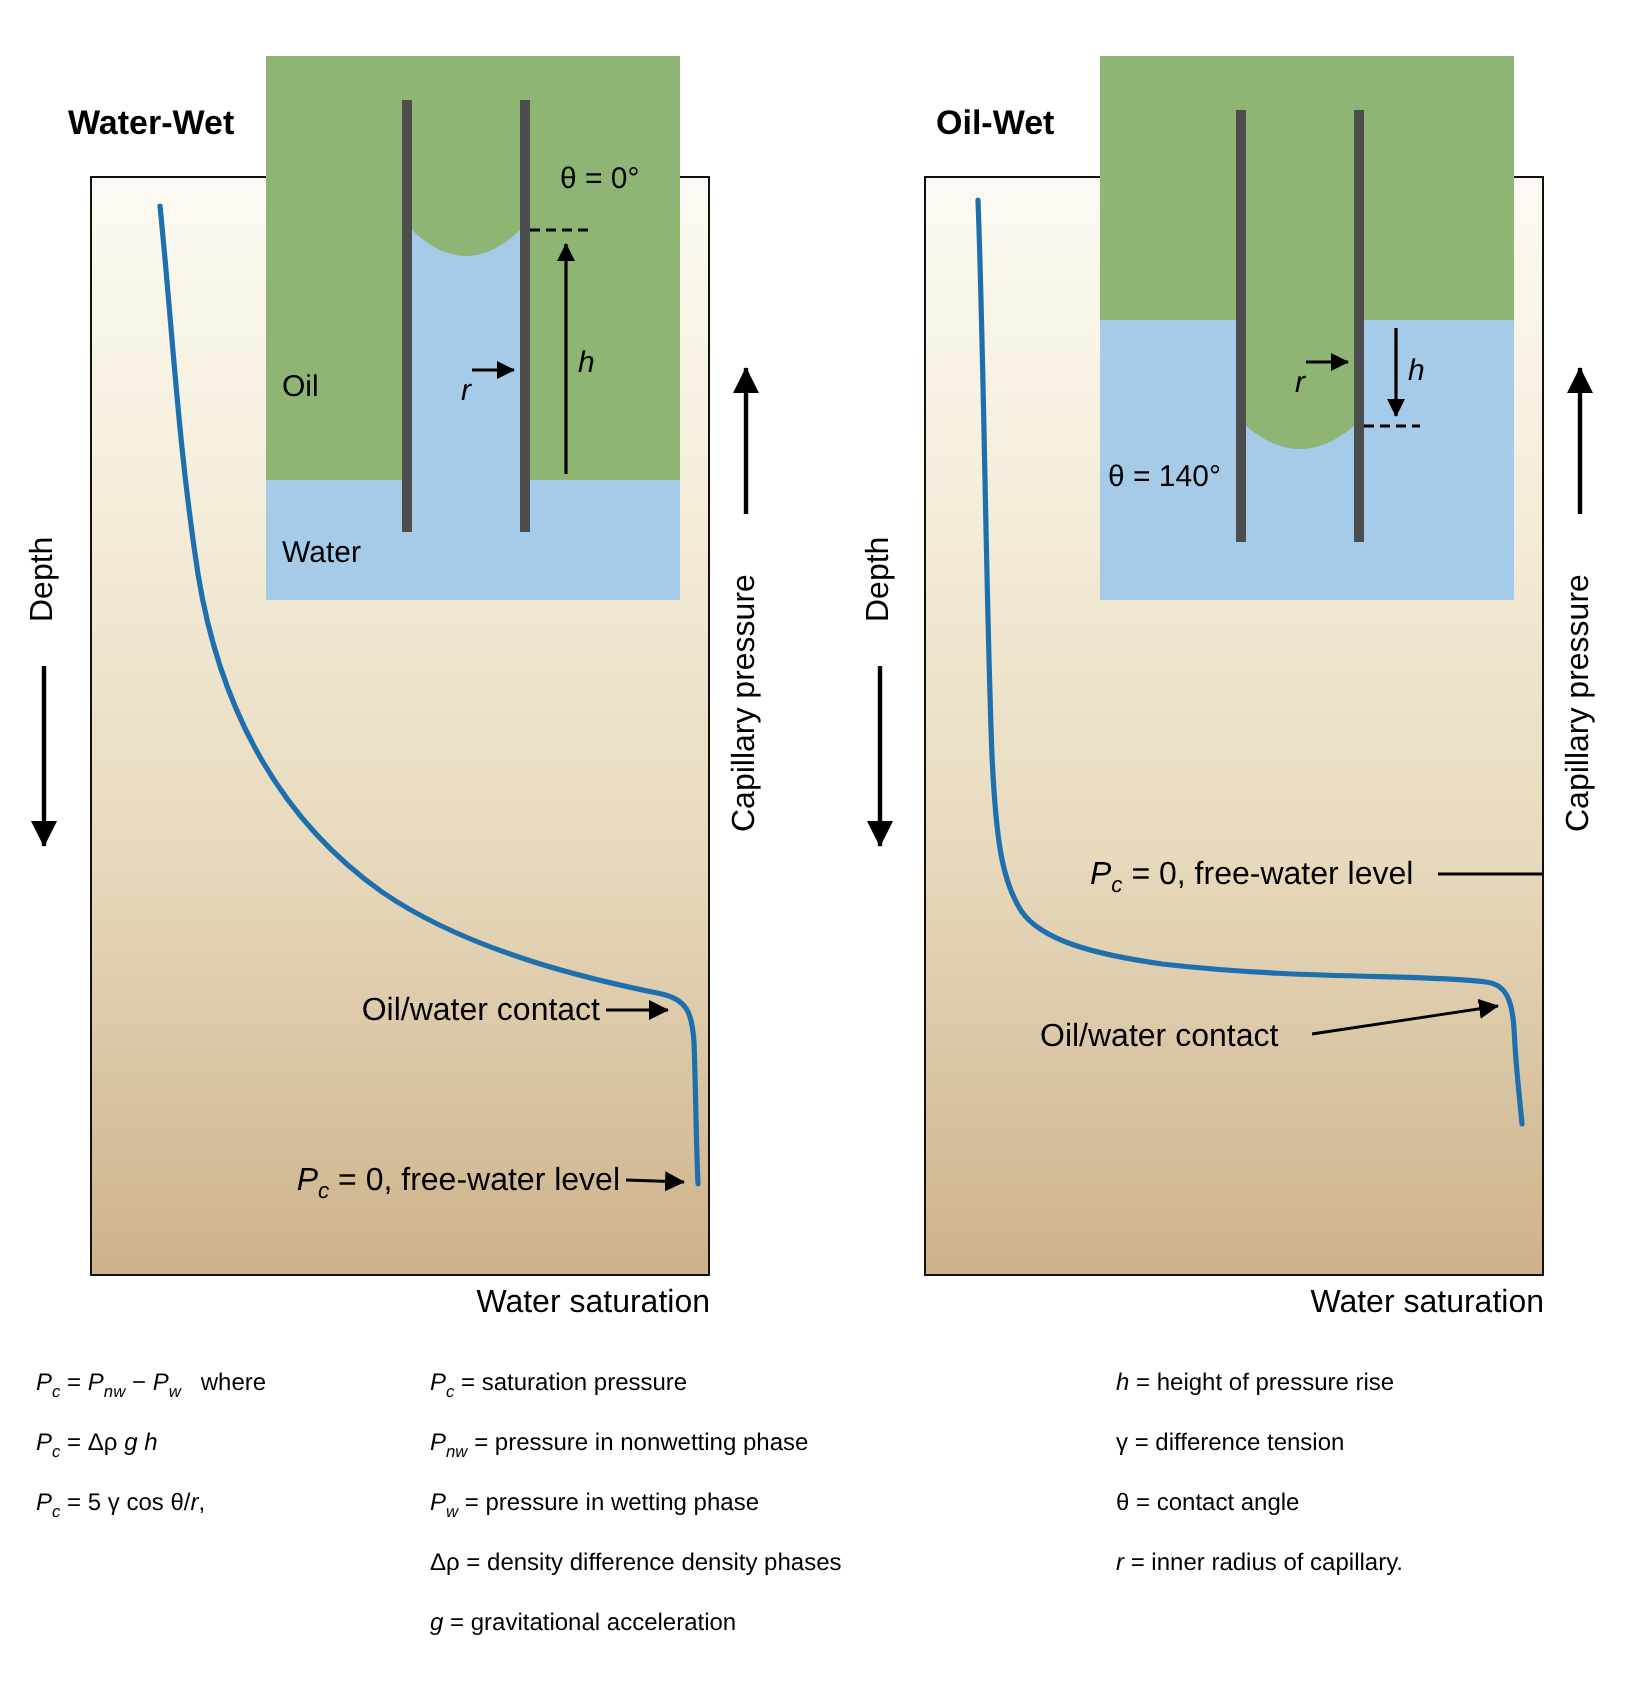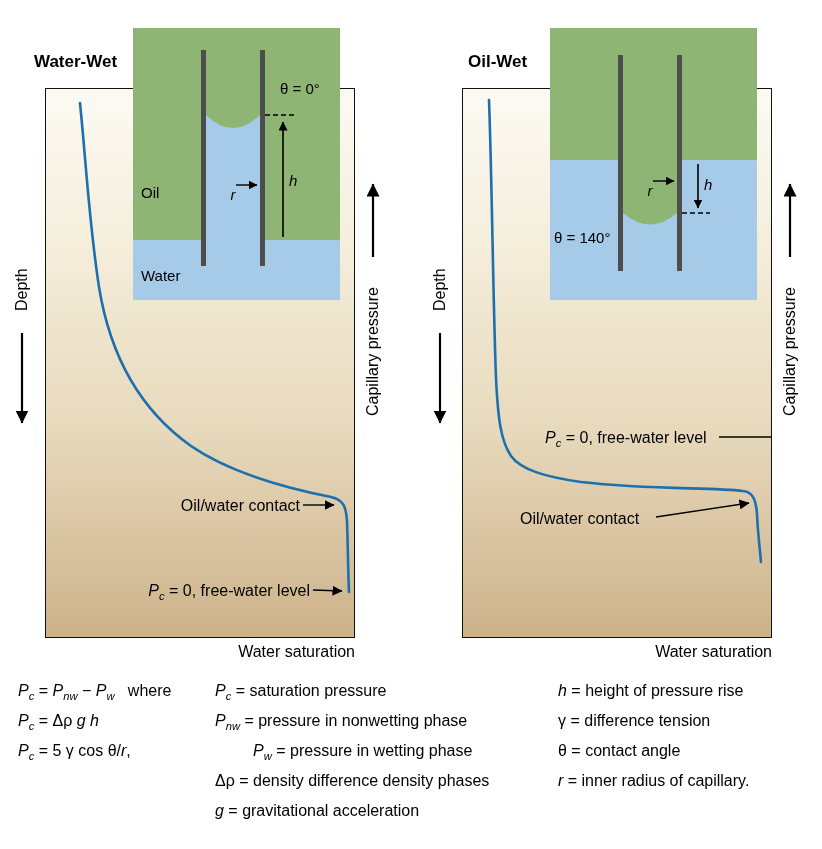--- a/index.html
+++ b/index.html
@@ -12,21 +12,21 @@
   .page{position:relative;width:822px;height:849px;background:#fff;overflow:hidden;}
   .plot-box{position:absolute;width:310px;height:550px;border:1.6px solid #111;z-index:1;
     background:linear-gradient(180deg,var(--sand-top) 0%,#f4edda 30%,var(--sand-mid) 62%,var(--sand-bottom) 100%);}
   .overlay{position:absolute;left:0;top:0;z-index:2;}
   .inset{position:absolute;z-index:3;}
   .txt{position:absolute;z-index:4;}
   .panel-title{font-size:17px;font-weight:bold;}
   .vlabel{writing-mode:vertical-rl;transform:rotate(180deg);font-size:16px;text-align:center;width:20px;}
   .xlabel{width:310px;text-align:right;font-size:16px;}
   .ann{font-size:16px;line-height:18px;}
-  .eq{font-size:16px;line-height:20px;white-space:pre;}
+  .eq{font-size:12px;line-height:20px;white-space:pre;}
   sub{font-size:0.7em;}
   .curve{fill:none;stroke-width:2.6;stroke-linecap:round;}
   .axis-arrow{stroke:#000;stroke-width:2.2;}
   .ann-arrow,.ann-line{stroke:#000;stroke-width:1.4;}
   svg text{font-family:"Liberation Sans",sans-serif;font-size:15px;fill:#000;}
   svg text.it{font-style:italic;}
 </style>
 </head>
 <body>
 
@@ -113,21 +113,21 @@
   <div class="txt ann" style="left:128px;top:582px;width:182px;text-align:right;"><span style="font-style: italic;">P</span><sub style="font-style: italic;">c</sub><span> = 0, free-water level</span></div>
   <div class="txt ann" style="left:545px;top:429px;"><span style="font-style: italic;">P</span><sub style="font-style: italic;">c</sub><span> = 0, free-water level</span></div>
   <div class="txt ann" style="left:520px;top:510px;">Oil/water contact</div>
 
   <div class="txt eq" style="left:18px;top:681px;"><span style="font-style: italic;">P</span><sub style="font-style: italic;">c</sub><span> = </span><span style="font-style: italic;">P</span><sub style="font-style: italic;">nw</sub><span> − </span><span style="font-style: italic;">P</span><sub style="font-style: italic;">w</sub><span>   where</span></div>
   <div class="txt eq" style="left:18px;top:711px;"><span style="font-style: italic;">P</span><sub style="font-style: italic;">c</sub><span> = Δρ </span><span style="font-style: italic;">g h</span></div>
   <div class="txt eq" style="left:18px;top:741px;"><span style="font-style: italic;">P</span><sub style="font-style: italic;">c</sub><span> = 5 γ cos θ/</span><span style="font-style: italic;">r</span><span>,</span></div>
 
   <div class="txt eq" style="left:215px;top:681px;"><span style="font-style: italic;">P</span><sub style="font-style: italic;">c</sub><span> = saturation pressure</span></div>
   <div class="txt eq" style="left:215px;top:711px;"><span style="font-style: italic;">P</span><sub style="font-style: italic;">nw</sub><span> = pressure in nonwetting phase</span></div>
-  <div class="txt eq" style="left:215px;top:741px;margin-left:38px;"><span style="font-style: italic;">P</span><sub style="font-style: italic;">w</sub><span> = pressure in wetting phase</span></div>
+  <div class="txt eq" style="left:215px;top:741px;"><span style="font-style: italic;">P</span><sub style="font-style: italic;">w</sub><span> = pressure in wetting phase</span></div>
   <div class="txt eq" style="left:215px;top:771px;"><span>Δρ = density difference density phases</span></div>
   <div class="txt eq" style="left:215px;top:801px;"><span style="font-style: italic;">g</span><span> = gravitational acceleration</span></div>
 
   <div class="txt eq" style="left:558px;top:681px;"><span style="font-style: italic;">h</span><span> = height of pressure rise</span></div>
   <div class="txt eq" style="left:558px;top:711px;"><span>γ = difference tension</span></div>
   <div class="txt eq" style="left:558px;top:741px;"><span>θ = contact angle</span></div>
   <div class="txt eq" style="left:558px;top:771px;"><span style="font-style: italic;">r</span><span> = inner radius of capillary.</span></div>
 
 </div>
 

